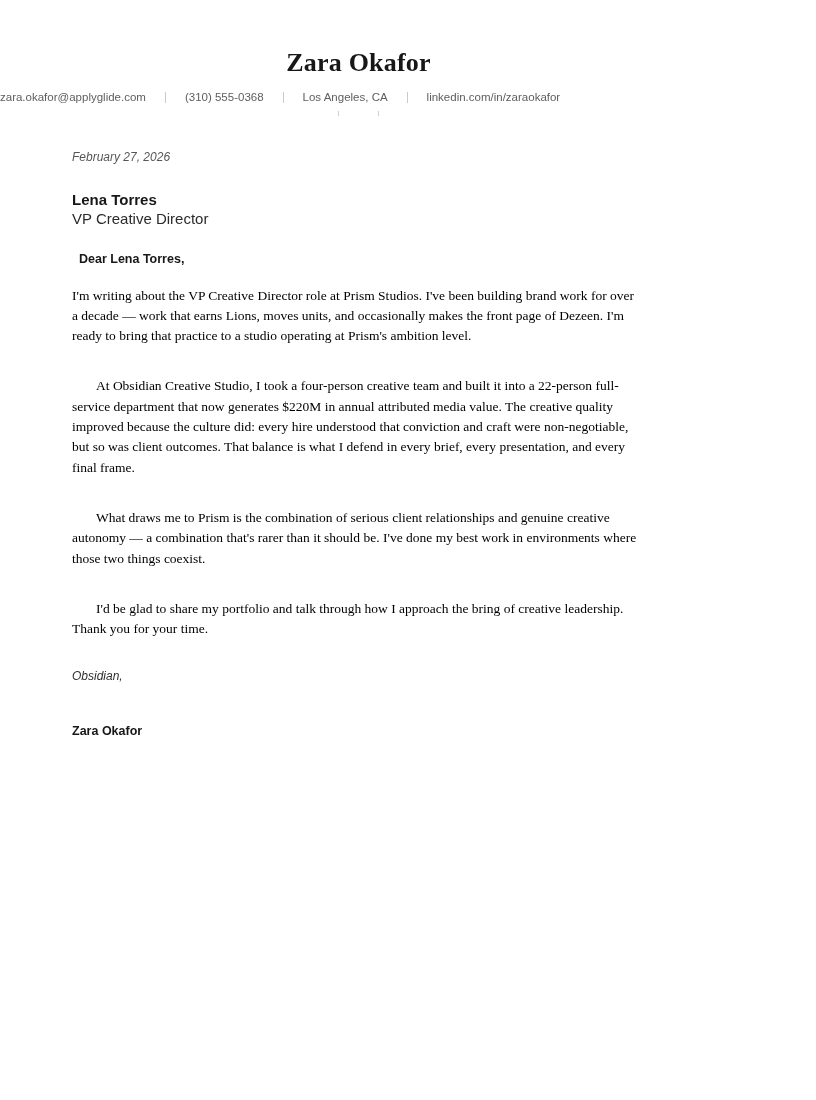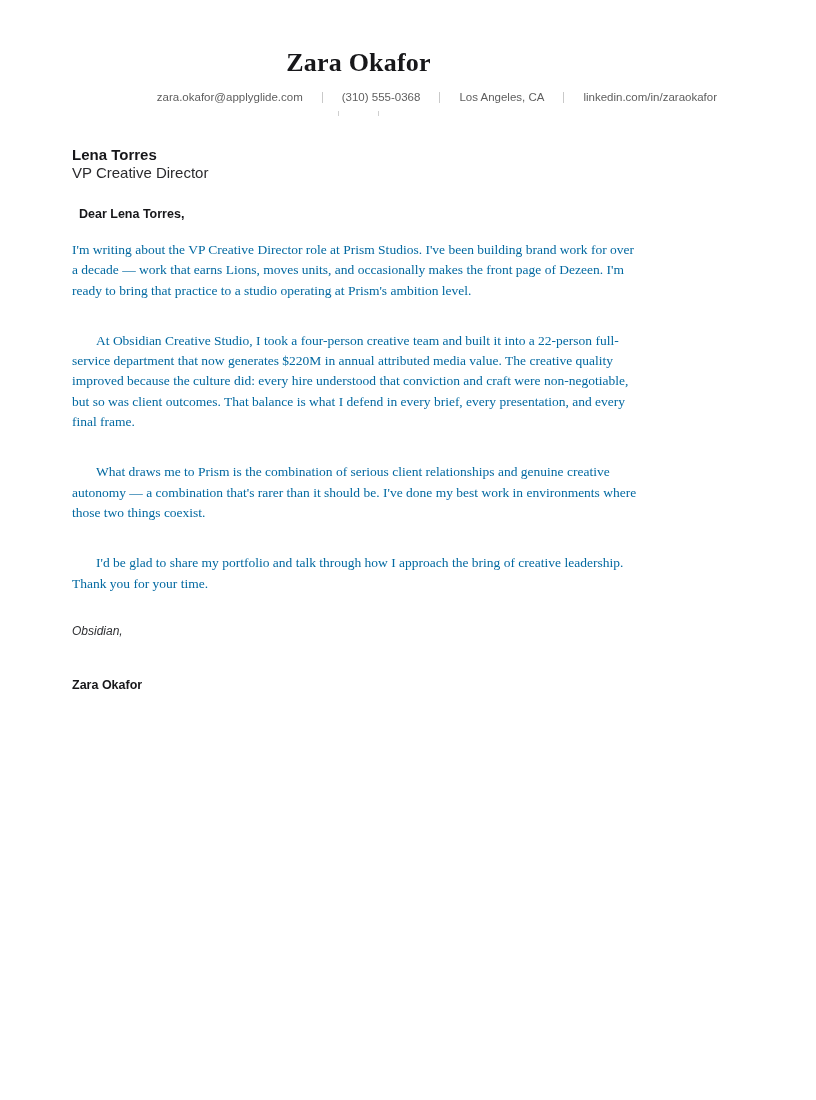--- a/index.html
+++ b/index.html
@@ -38,21 +38,21 @@
     line-height: 1.15;
     margin: 0;
   }
   .contact-line {
     margin-top: 13px;
     font-family: "Liberation Sans", sans-serif;
     font-size: 11.5px;
     color: #5e5e5e;
     line-height: 1.2;
     display: flex;
-    justify-content: flex-end;
+    justify-content: flex-start;
     align-items: center;
     flex-wrap: nowrap;
   }
   .contact-item {
     white-space: nowrap;
   }
   .contact-sep {
     display: inline-block;
     width: 1px;
     height: 11px;
@@ -120,21 +120,21 @@
     font-weight: bold;
     color: #17171a;
     line-height: 1.3;
     padding-left: 7px;
   }
 
   .body-paragraph {
     font-family: "Liberation Serif", serif;
     font-size: 13.5px;
     line-height: 20.3px;
-    color: #0369a1;
+    color: #000000;
     text-align: left;
     margin: 0;
   }
   .body-paragraph.first {
     margin-top: 18px;
   }
   .body-paragraph.indented {
     margin-top: 30px;
     text-indent: 24px;
   }
@@ -182,20 +182,21 @@
         <span class="contact-sep"></span>
         <span class="contact-item">~</span>
         <span class="contact-sep"></span>
         <span class="contact-item">~</span>
       </div>
     </div>
   </div>
 
   <div class="letter-body">
 
+    <div class="date-line">February 27, 2026</div>
 
     <div class="recipient-block">
       <div class="recipient-name">Lena Torres</div>
       <div>VP Creative Director</div>
     </div>
 
     <div class="salutation">Dear Lena Torres,</div>
 
     <p class="body-paragraph first">I'm writing about the VP Creative Director role at Prism Studios. I've been building brand work for over a decade — work that earns Lions, moves units, and occasionally makes the front page of Dezeen. I'm ready to bring that practice to a studio operating at Prism's ambition level.</p>
 

